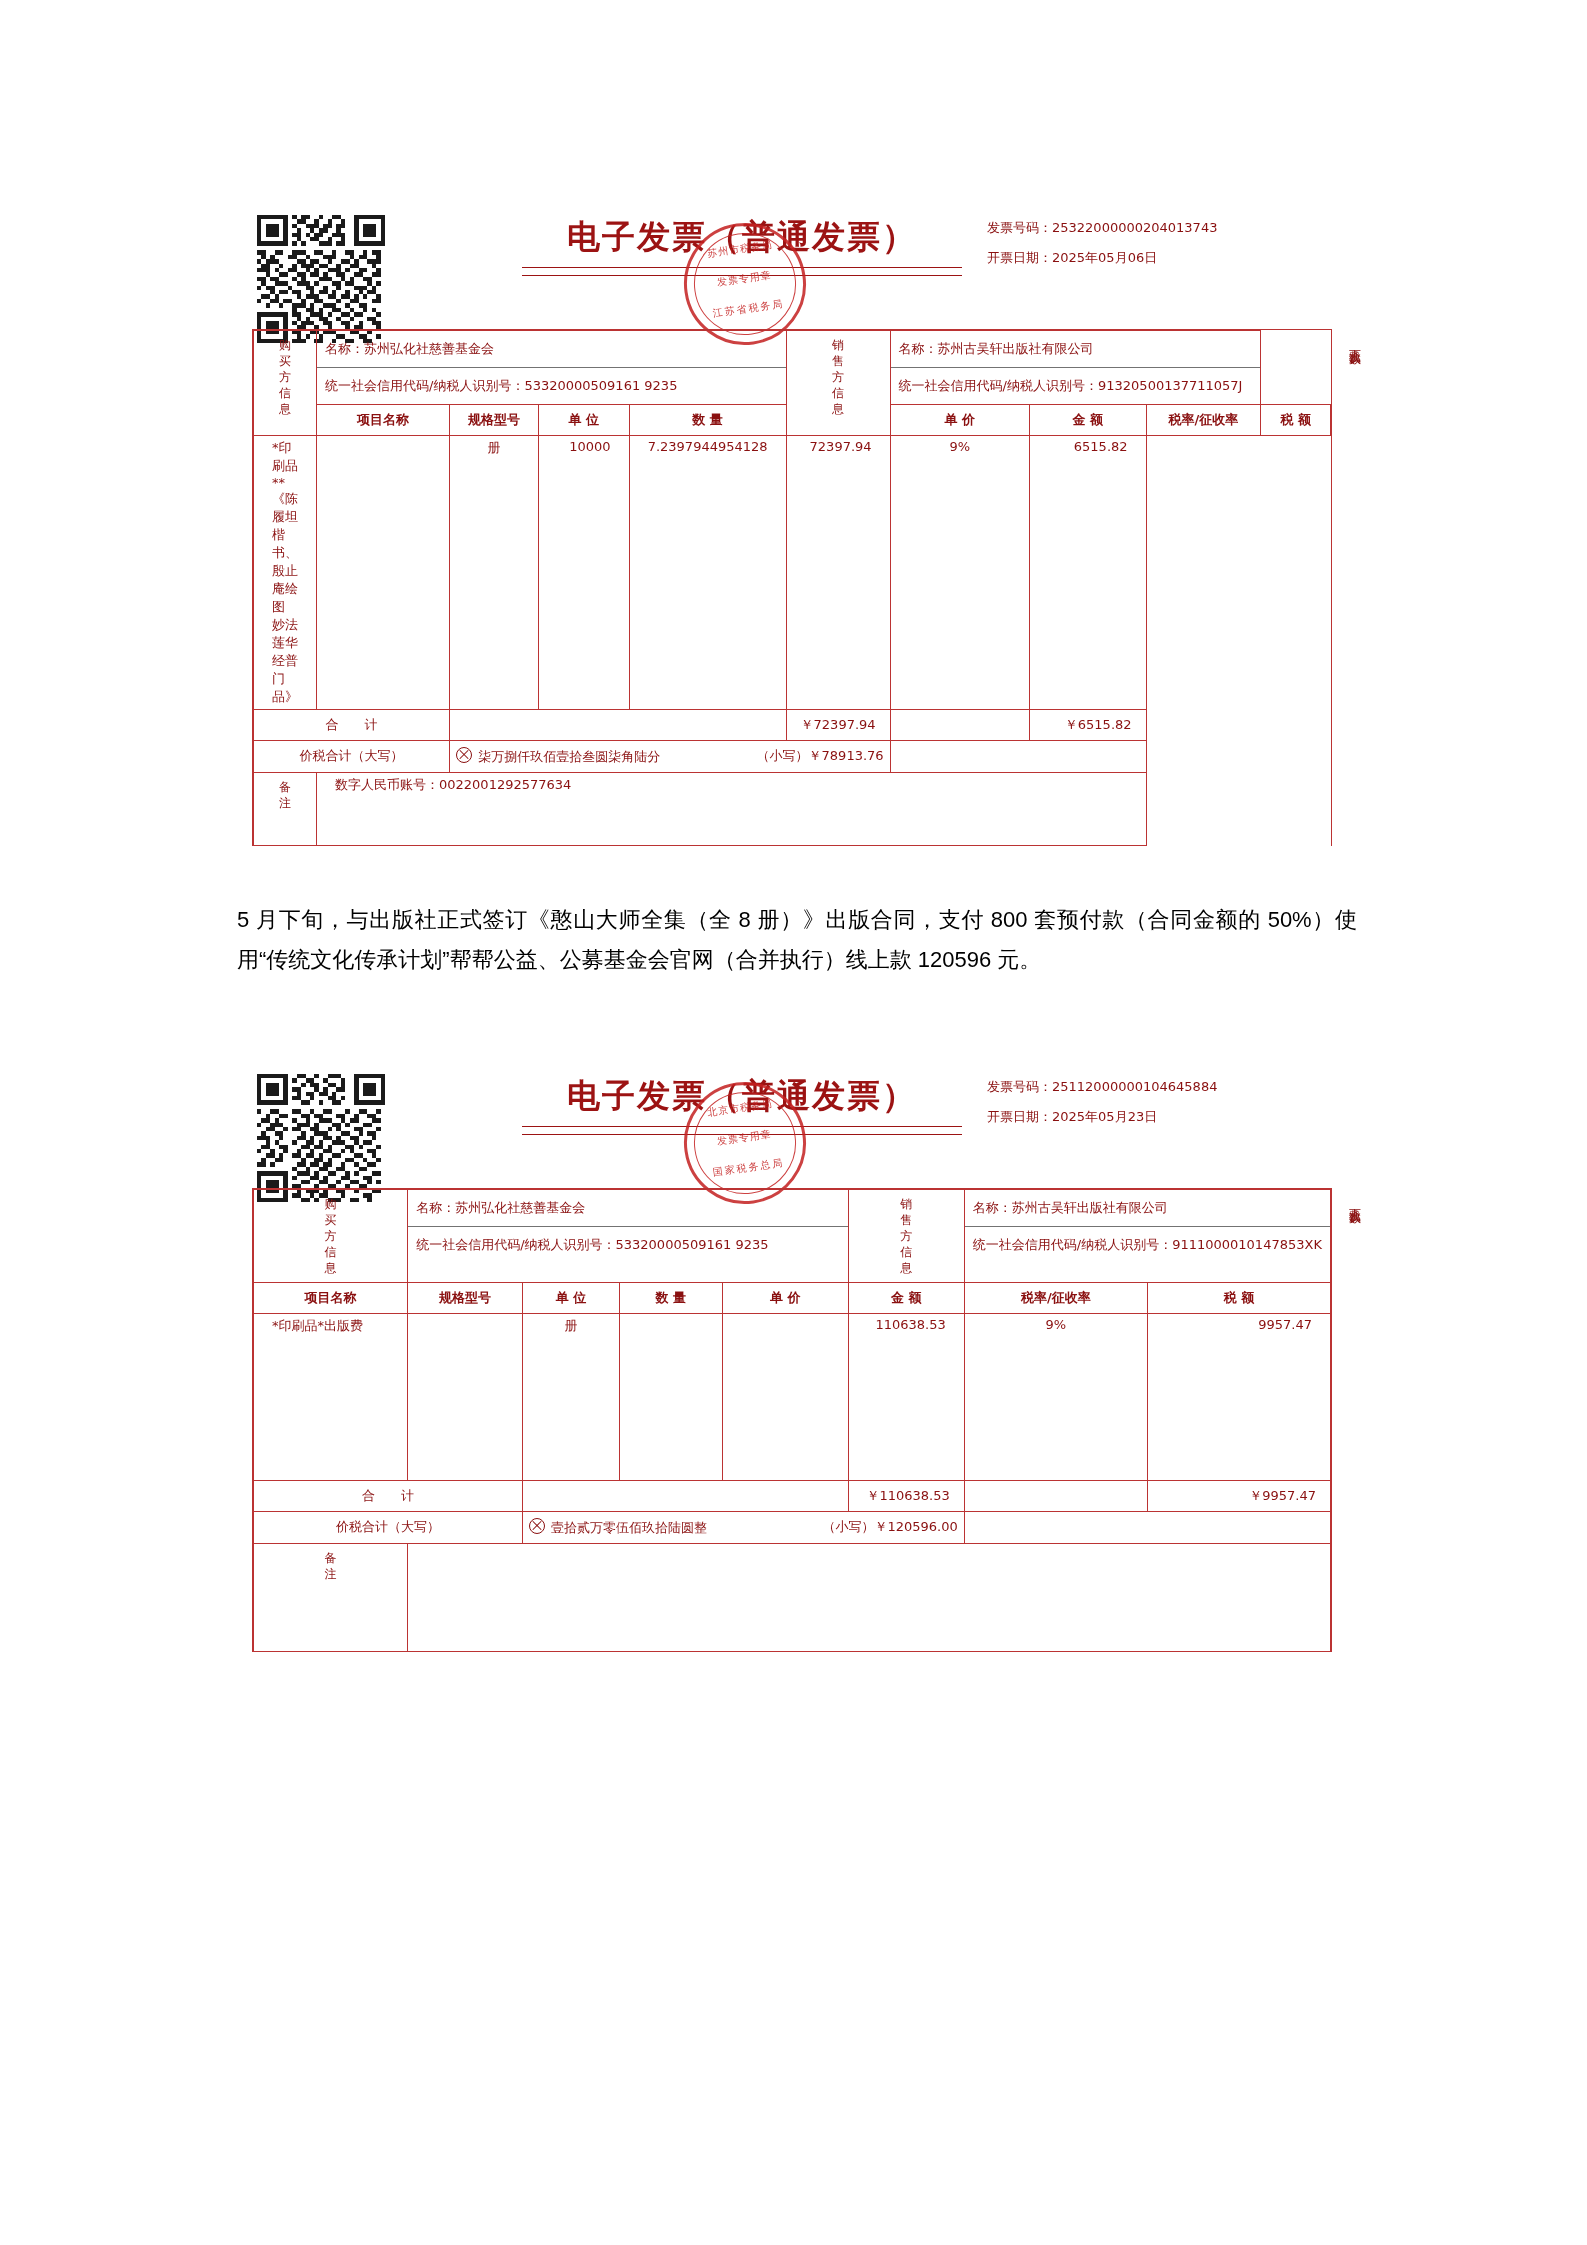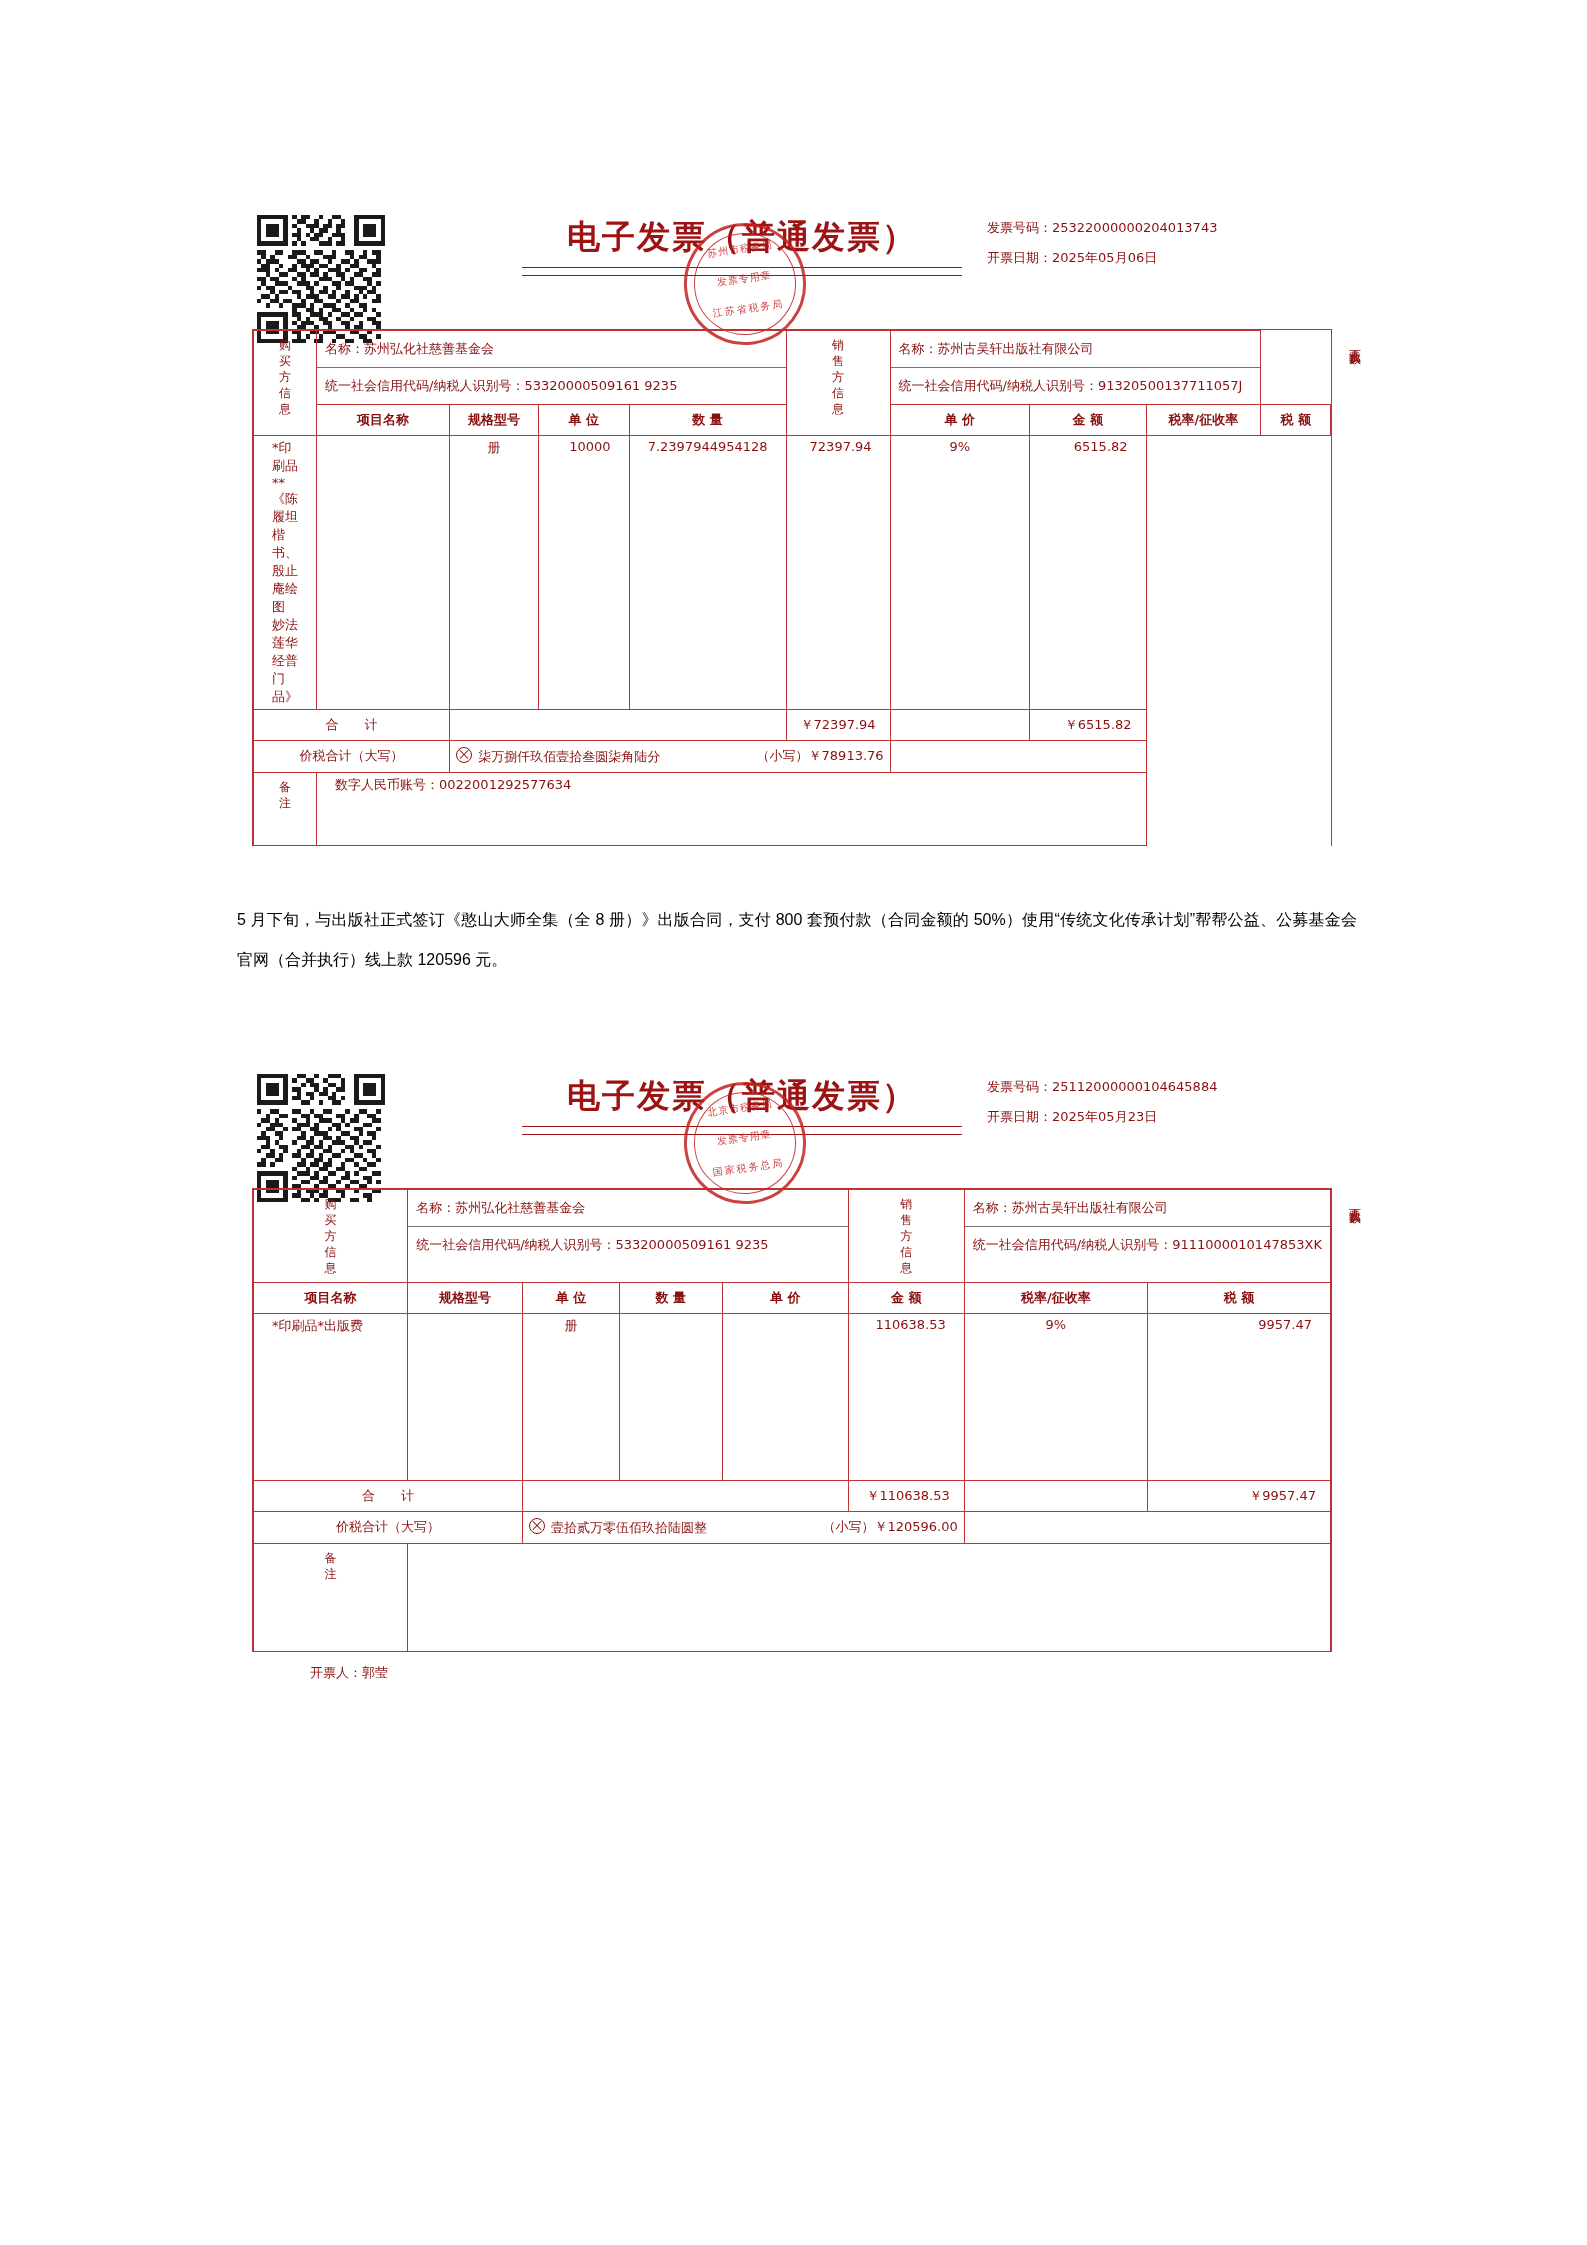--- a/index.html
+++ b/index.html
@@ -199,21 +199,21 @@
     color: #8a1010;
     padding-left: 58px;
     font-family: "DejaVu Sans", sans-serif;
   }
 
   
   .para {
     width: 1120px;
     margin: 0 0 0 237px;
     font-family: "Liberation Sans", sans-serif;
-    font-size: 16px;
+    font-size: 22px;
     line-height: 40px;
     color: #000;
     text-align: justify;
   }
   .sp-1 { height: 54px; }
   .sp-2 { height: 84px; }
   .sp-3 { height: 46px; }
   .top-pad { height: 205px; }
 </style>
 </head>
@@ -827,21 +827,18 @@
           <td class="vlabel">
                 <span>备</span>
                 <span>注</span>
               </td>
           <td colspan="7"></td>
         </tr>
       </tbody>
         </table>
     </div>
 
-    <div class="inv-foot">
-      <span>开票人：</span><span>郭莹</span>
-    </div>
   </div>
 
   <div class="sp-3"></div>
 
 
 </div>
 
 </body></html>

